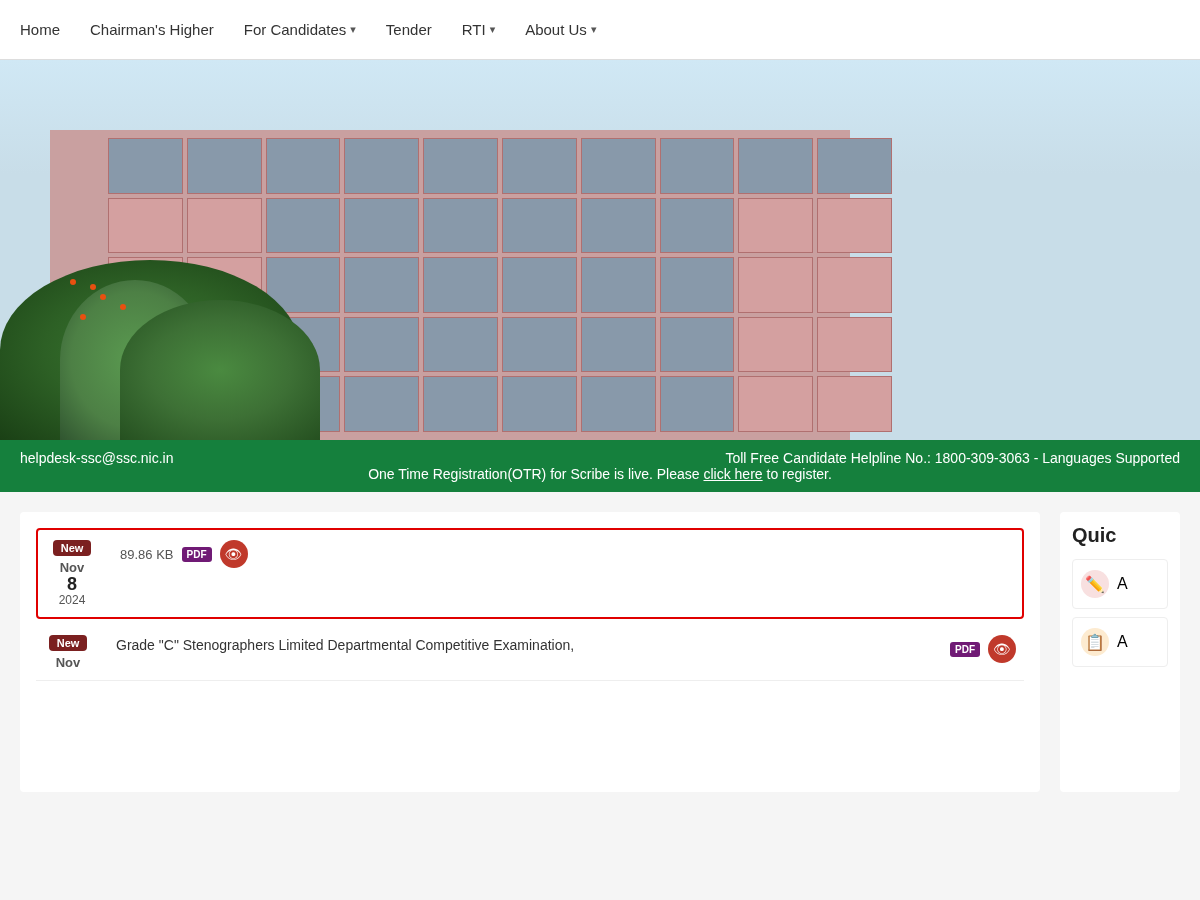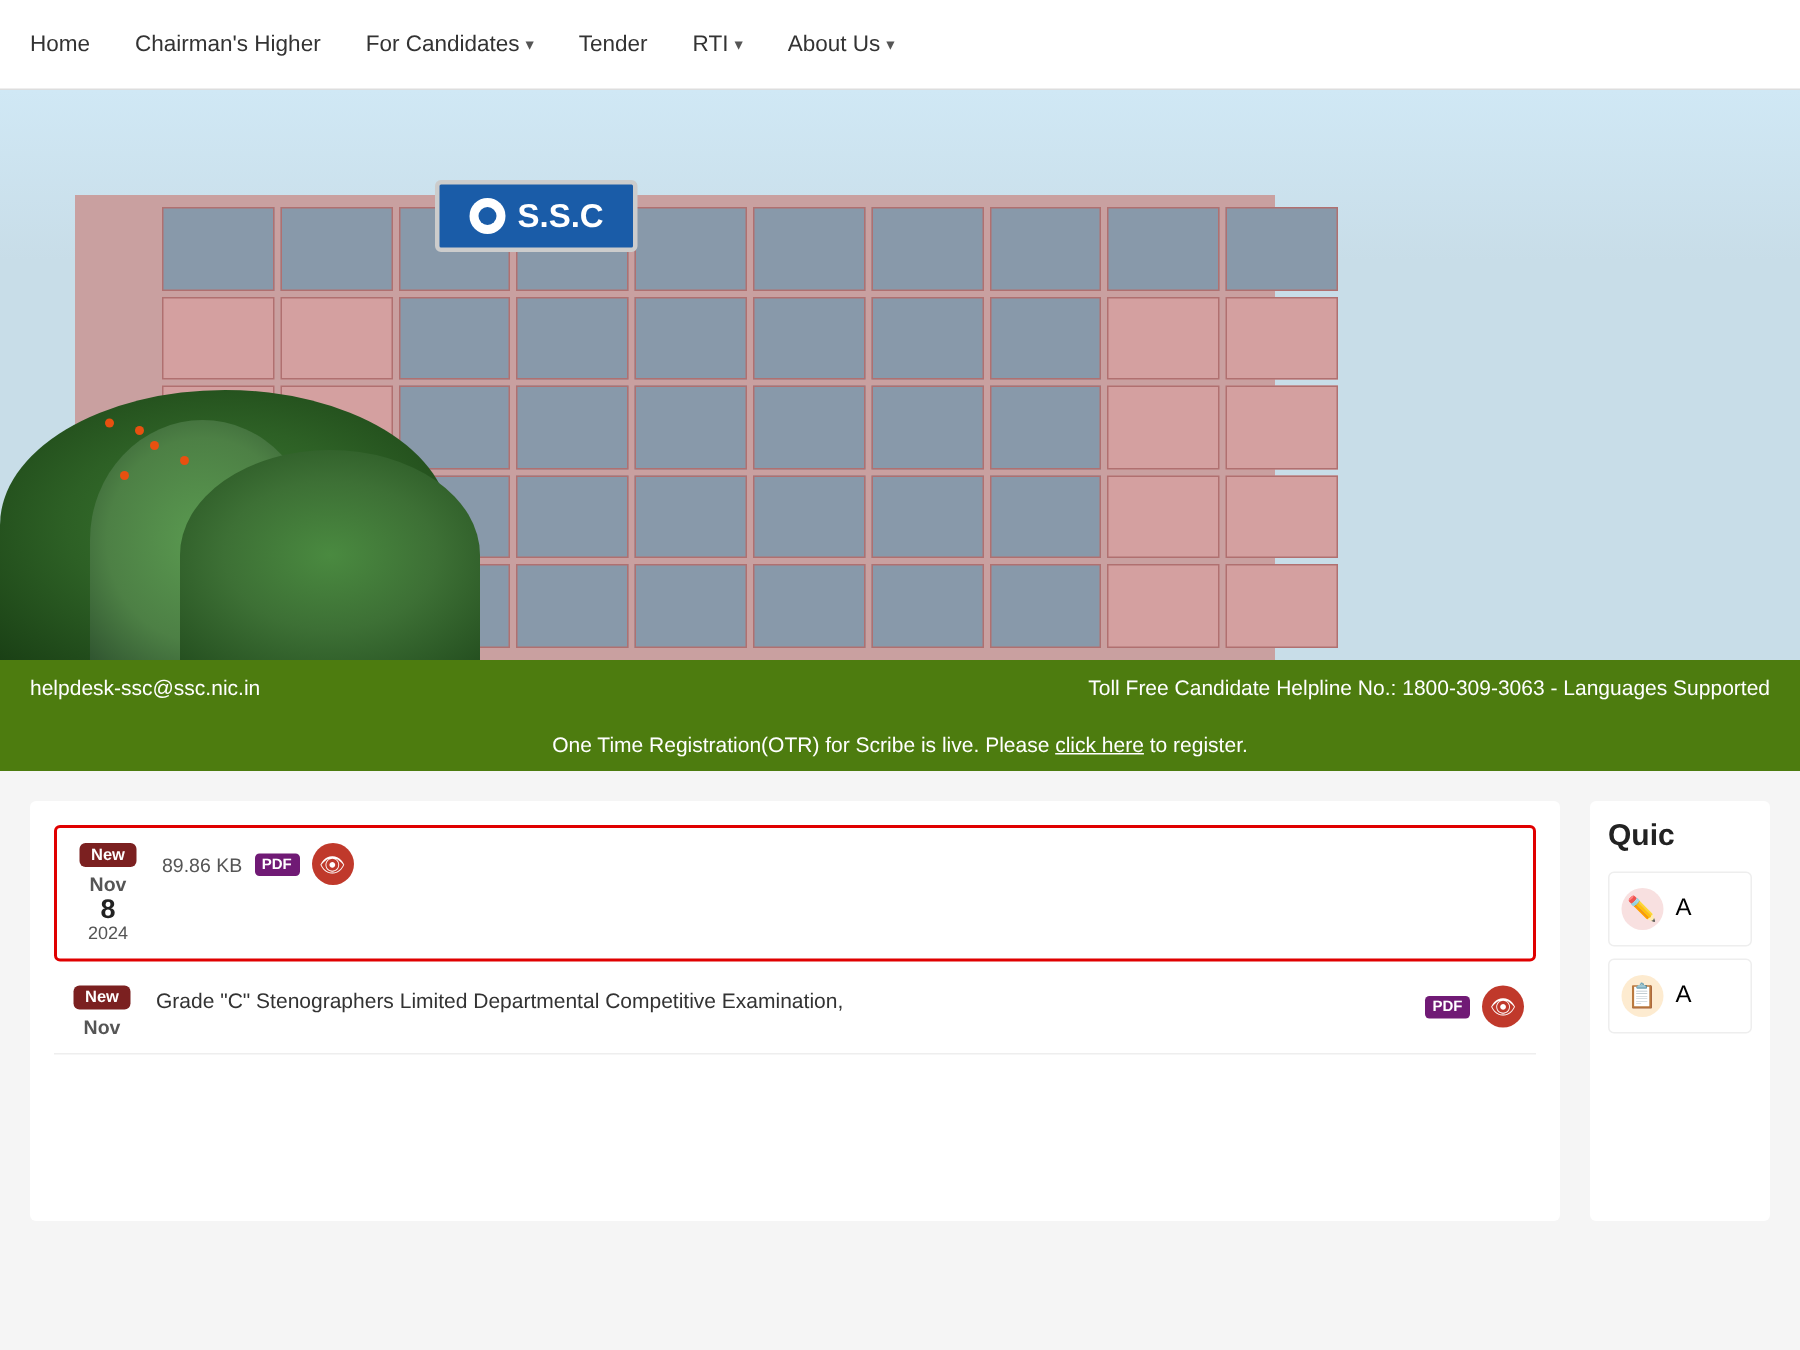--- a/index.html
+++ b/index.html
@@ -132,27 +132,27 @@
     .flower-dot {
       position: absolute;
       width: 6px;
       height: 6px;
       border-radius: 50%;
       background: #e85010;
     }
 
     
     .info-bar {
-      background: #4d7c0f;
+      background: #15803d;
       color: #fff;
       padding: 10px 20px;
       font-size: 14px;
       display: flex;
       flex-direction: column;
-      gap: 22px;
+      gap: 0;
       align-items: center;
     }
     .info-bar-top {
       display: flex;
       justify-content: space-between;
       width: 100%;
     }
     .info-bar-bottom {
       font-size: 14px;
       text-align: center;
@@ -194,21 +194,21 @@
       color: #c0392b;
       font-size: 15px;
       cursor: pointer;
       text-decoration: none;
     }
 
     
     .notice-item {
       display: flex;
       align-items: flex-start;
-      gap: 12px;
+      gap: 24px;
       padding: 10px 8px;
       border-bottom: 1px solid #eee;
     }
     .notice-item.highlighted {
       border: 2px solid #e00000;
       border-radius: 4px;
       margin-bottom: 6px;
       padding: 10px;
     }
     .notice-date-block {
@@ -388,24 +388,20 @@
         <div class="window-cell dark"></div>
         <div class="window-cell dark"></div>
         <div class="window-cell dark"></div>
         <div class="window-cell dark"></div>
         <div class="window-cell dark"></div>
         <div class="window-cell pink"></div>
         <div class="window-cell pink"></div>
     </div>
   </div>
 
-  <div class="ssc-sign">
-    <div class="eye-icon"></div>
-    <span>S.S.C</span>
-  </div>
 
   <div style="position:absolute;bottom:0;left:0;width:350px;height:200px;">
     <div class="trees"></div>
     <div class="trees3"></div>
     <div class="trees2"></div>
 
     <div class="flower-dot" style="left:80px;bottom:120px;"></div>
     <div class="flower-dot" style="left:100px;bottom:140px;"></div>
     <div class="flower-dot" style="left:120px;bottom:130px;"></div>
     <div class="flower-dot" style="left:90px;bottom:150px;"></div>

